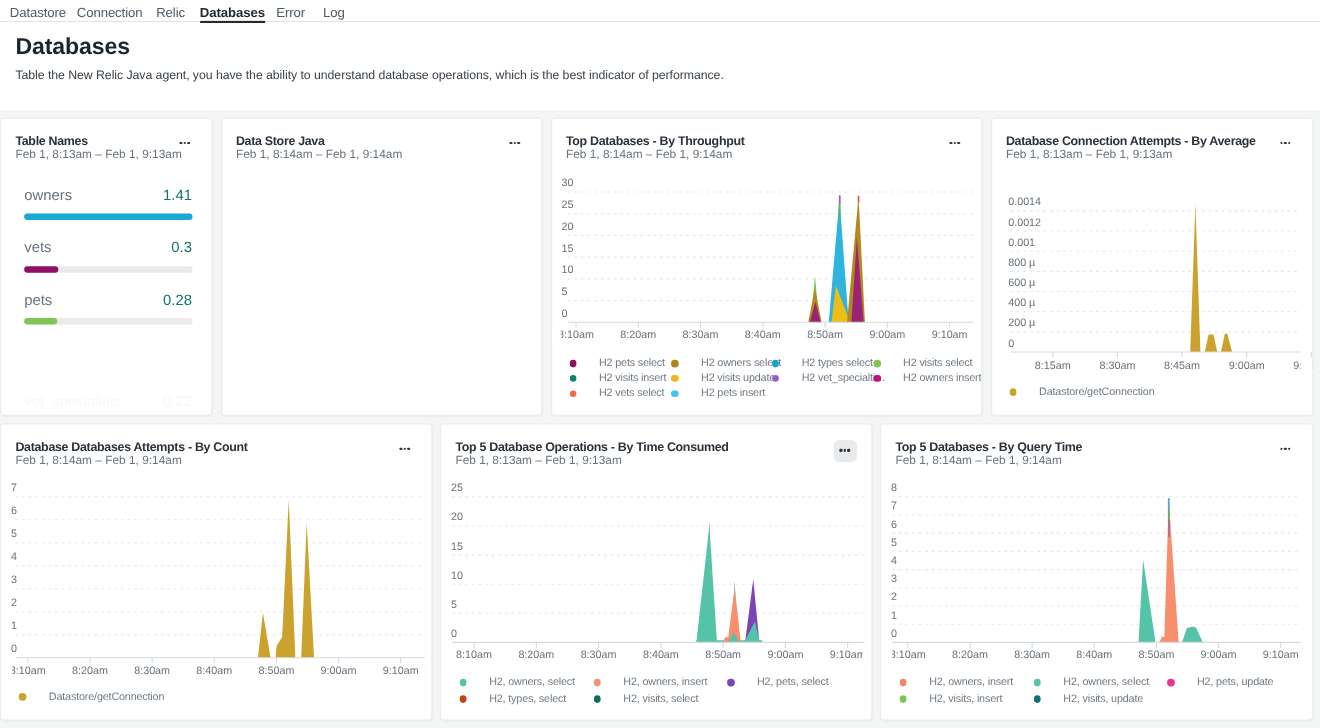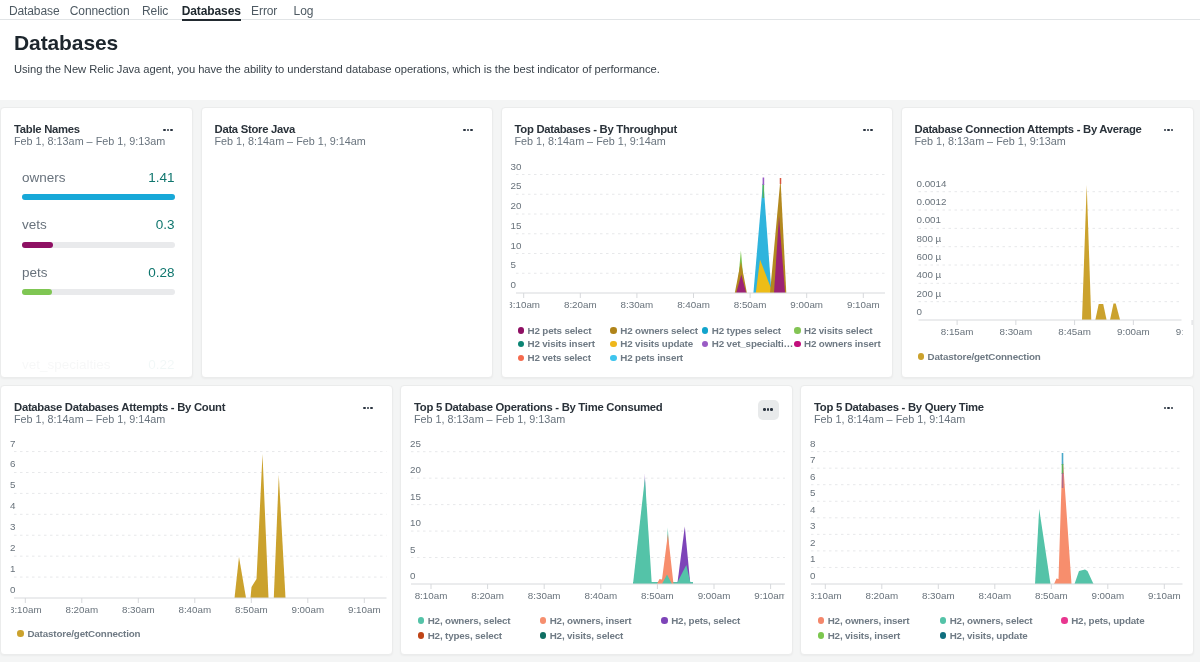--- a/index.html
+++ b/index.html
@@ -15,35 +15,35 @@
 .ct { position:absolute; left:13px; top:16px; font-size:11.3px; font-weight:700; letter-spacing:-0.28px; color:#2a323a; line-height:10px; white-space:nowrap; }
 .cd { position:absolute; left:13px; top:28px; font-size:10.8px; color:#68737d; line-height:10px; white-space:nowrap; }
 .dots { position:absolute; right:19px; top:19px; width:10px; height:6px; display:flex; gap:1.1px; align-items:center; }
 .dots i { width:2.5px; height:2.5px; border-radius:50%; background:#2b3440; flex:none; }
 .dots-box { right:13.5px; top:13.5px; width:21px; height:20px; background:#e8eaeb; border-radius:5px; justify-content:center; }
 .brow { position:absolute; height:32px; }
 .bl { position:absolute; left:0; top:0; font-size:13.5px; color:#68727c; line-height:16px; }
 .bv { position:absolute; right:0; top:0; font-size:13.5px; color:#0f766e; line-height:16px; }
 .track { position:absolute; left:0; top:24.5px; width:100%; height:6px; border-radius:3px; background:#e9eaec; }
 .fill { height:6px; border-radius:3px; }
-.lg { position:absolute; font-size:9.8px; letter-spacing:-0.15px; color:#6f7a84; line-height:14px; white-space:nowrap; padding-left:10px;font-weight:bold; }
+.lg { position:absolute; font-size:9.8px; letter-spacing:-0.15px; color:#6f7a84; line-height:14px; white-space:nowrap; padding-left:27px; }
 .lg .dot { position:absolute; left:0; top:3.6px; width:6.6px; height:6.6px; border-radius:50%; }
 </style></head>
 <body>
 <div class="tabs">
-<span class="tab" style="left:8.9px">Database</span>
+<span class="tab" style="left:8.9px">Datastore</span>
 <span class="tab" style="left:69.8px">Connection</span>
 <span class="tab" style="left:142px">Relic</span>
 <span class="tab act" style="left:181.7px">Databases</span>
 <span class="tab" style="left:251.1px">Error</span>
 <span class="tab" style="left:293.6px">Log</span>
 </div>
 <div class="hdr">
 <h1>Databases</h1>
-<p>Using the New Relic Java agent, you have the ability to understand database operations, which is the best indicator of performance.</p>
+<p>Table the New Relic Java agent, you have the ability to understand database operations, which is the best indicator of performance.</p>
 </div>
 <div class="board"></div>
 <div class="card" style="left:0px;top:107px;width:193px;height:271px">
     <div class="ct">Table Names</div>
     <div class="cd">Feb 1, 8:13am – Feb 1, 9:13am</div>
     <div class="dots">
       <i></i>
       <i></i>
       <i></i>
     </div>

